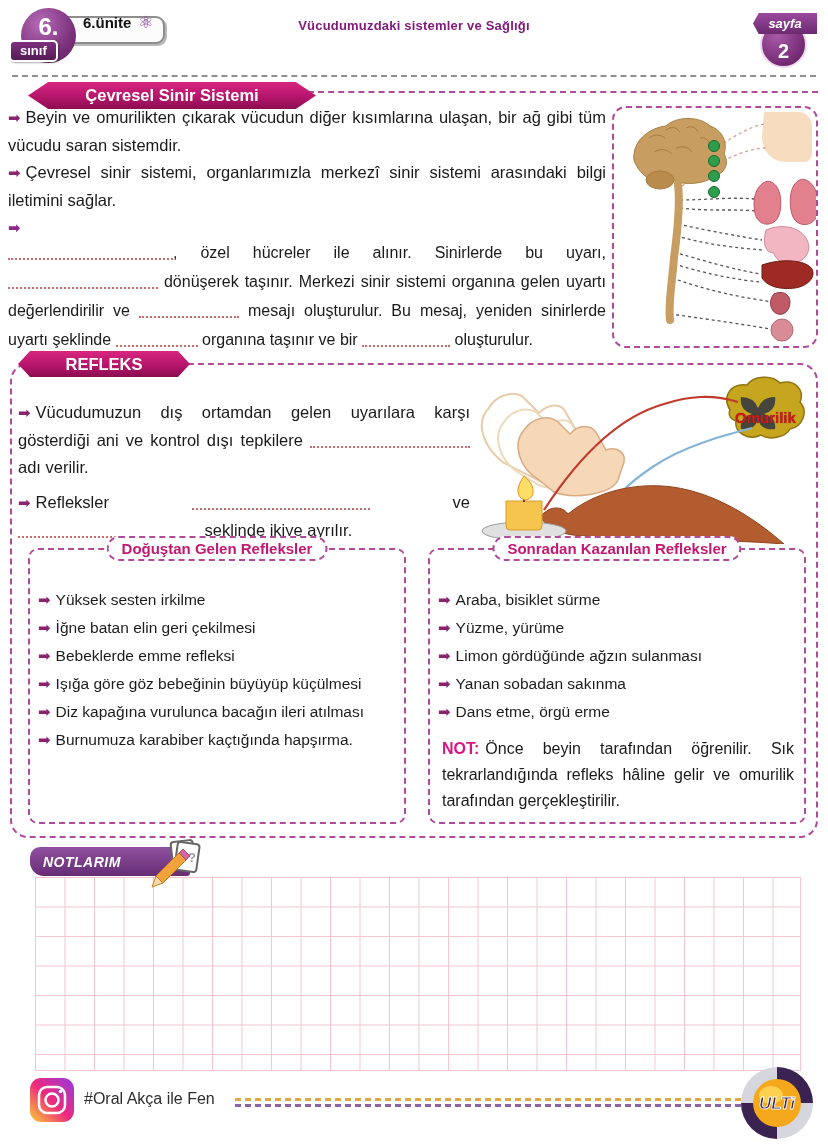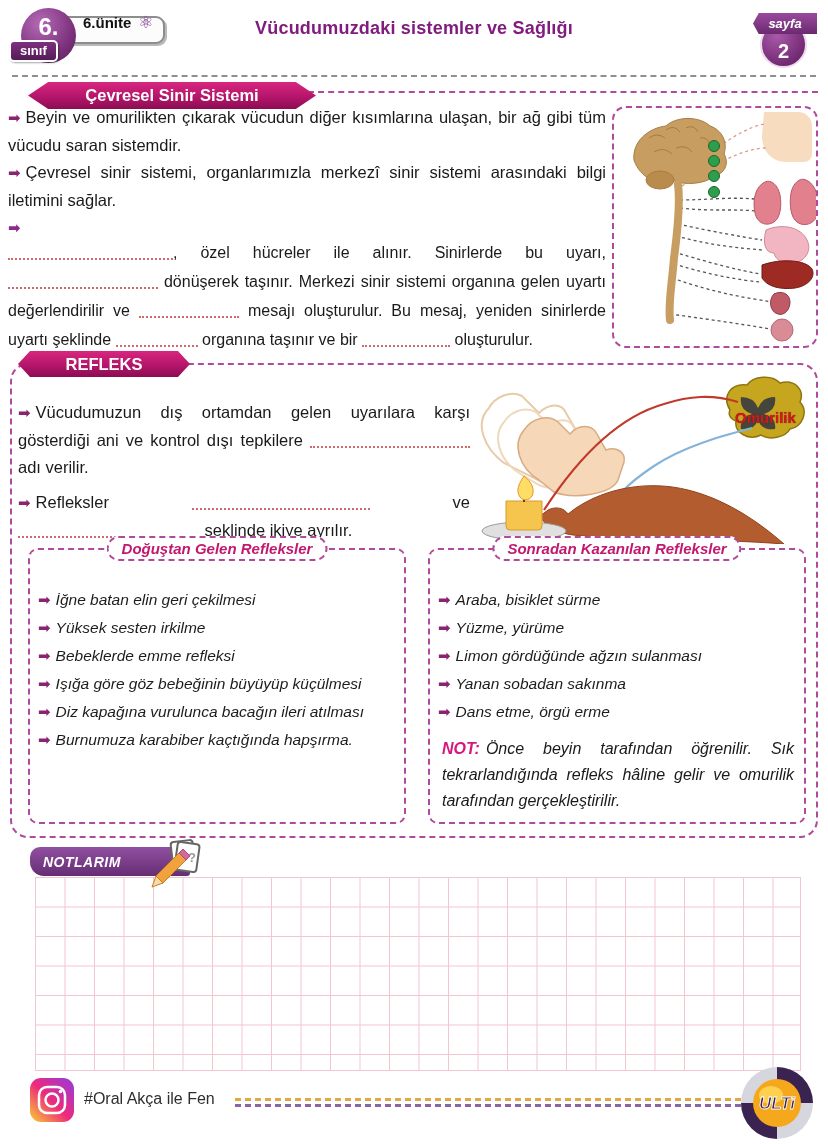--- a/index.html
+++ b/index.html
@@ -14,21 +14,21 @@
     background:radial-gradient(circle at 35% 28%, #b56ab5, #7c317c 62%, #571e59);
     color:#fff; font-weight:bold; font-size:24px; display:flex; justify-content:center; align-items:flex-start; padding-top:5px; z-index:2;}
   .grade-tag{ position:absolute; left:9px; top:40px; background:linear-gradient(180deg,#7e307f,#531c55);
     color:#fff; font-weight:bold; font-size:13px; padding:1px 9px 2px; border-radius:5px; border:2px solid #fff;
     box-shadow:1px 1px 2px rgba(0,0,0,.35); z-index:3;}
   .unit-badge{ position:absolute; left:57px; top:16px; height:28px; padding:0 9px 16px 24px;
     background:#fcfcfc; border:2px solid #8d8d8d; border-radius:9px; box-shadow:2px 2px 0 #b9b9b9;
     display:flex; align-items:center; gap:7px; font-size:15px; font-weight:bold; color:#111; z-index:1;}
   .atom{ color:#7b2d8b; font-size:17px; font-weight:normal; }
   .page-title{ position:absolute; left:0; right:0; top:18px; text-align:center;
-    font-size:18px; font-weight:bold; color:#811c7e; letter-spacing:.2px; }
+    font-size:13px; font-weight:bold; color:#811c7e; letter-spacing:.2px; }
   .sayfa-ribbon{ position:absolute; left:753px; top:13px; width:64px; height:21px;
     background:linear-gradient(180deg,#9a4a9e,#6b2a6f); color:#fff; font-style:italic; font-weight:bold; font-size:13px;
     display:flex; align-items:center; justify-content:center;
     clip-path:polygon(9% 0,100% 0,100% 100%,9% 100%,0 50%); z-index:3;}
   .page-circle{ position:absolute; left:760px; top:21px; width:47px; height:47px; border-radius:50%;
     background:radial-gradient(circle at 35% 30%, #a85aa8, #7c317c 60%, #561d58);
     border:2px solid #ecd9ec; color:#fff; font-weight:bold; font-size:20px;
     display:flex; align-items:flex-end; justify-content:center; padding-bottom:3px; z-index:2;}
   .header-sep{ position:absolute; left:12px; top:75px; width:804px; border-top:2px dashed #8f8f8f; }
 
@@ -55,21 +55,21 @@
   .s1-subhead{ position:absolute; left:8px; top:218px; font-size:16.5px; color:#8b2b8b; font-weight:bold; }
   .s1-subhead .arr::before{ color:#8b2b8b; }
   .s1-fill{ position:absolute; left:8px; top:238px; width:598px; font-size:16px; line-height:29px; text-align:justify; }
   .s2-text{ position:absolute; left:18px; top:391px; width:452px; font-size:16.5px; line-height:27px; text-align:justify; }
   .s2-text p{ margin:8px 0 3px; }
 
   .reflex-art{ position:absolute; left:444px; top:368px; width:368px; height:176px; }
   .omurilik{ position:absolute; left:735px; top:409px; color:#cf1b1b; font-weight:bold; font-size:15px;
     text-shadow:0 0 1px #6e0e0e; z-index:5; }
 
-  .sub-box{ position:absolute; top:548px; height:276px; border:2px dashed #b04a9a; border-radius:10px; background:#fff;font-style:italic; }
+  .sub-box{ position:absolute; top:548px; height:276px; border:2px dashed #b04a9a; border-radius:10px; background:#fff; }
   .box-left{ left:28px; width:378px; }
   .box-right{ left:428px; width:378px; }
   .sub-title{ position:absolute; top:-14px; left:50%; transform:translateX(-50%); background:#fff;
     border:2px dashed #b04a9a; border-radius:16px; padding:2px 13px; color:#c2186f; font-weight:bold;
     font-size:15px; white-space:nowrap; }
   .items{ list-style:none; margin:36px 0 0; padding:0 8px; }
   .items li{ font-size:15.5px; line-height:27px; color:#1c1c1c; }
   .note{ position:absolute; left:12px; right:10px; top:186px; font-size:16px; line-height:26px; text-align:justify; }
   .note-lbl{ color:#d6187e; font-weight:bold; margin-right:6px; }
 
@@ -198,23 +198,23 @@
       <line x1="80" y1="128" x2="80" y2="134" stroke="#5a3a1a" stroke-width="2"></line>
       <path d="M80,108 C74,117 72,123 76,129 C79,133 85,133 88,128 C91,122 88,114 80,108 Z" fill="#ffde66" stroke="#e8912a"></path>
     </svg>
   </div>
   <span class="omurilik">Omurilik</span>
 
   <div class="sub-box box-left">
     <div class="sub-title">Doğuştan Gelen Refleksler</div>
     <ul class="items">
 
+        <li><span class="arr"></span><span>Yüksek sesten irkilme</span></li>
+
         <li><span class="arr"></span><span>İğne batan elin geri çekilmesi</span></li>
-
-        <li><span class="arr"></span><span>Yüksek sesten irkilme</span></li>
 
         <li><span class="arr"></span><span>Bebeklerde emme refleksi</span></li>
 
         <li><span class="arr"></span><span>Işığa göre göz bebeğinin büyüyüp küçülmesi</span></li>
 
         <li><span class="arr"></span><span>Diz kapağına vurulunca bacağın ileri atılması</span></li>
 
         <li><span class="arr"></span><span>Burnumuza karabiber kaçtığında hapşırma.</span></li>
       </ul>
   </div>

